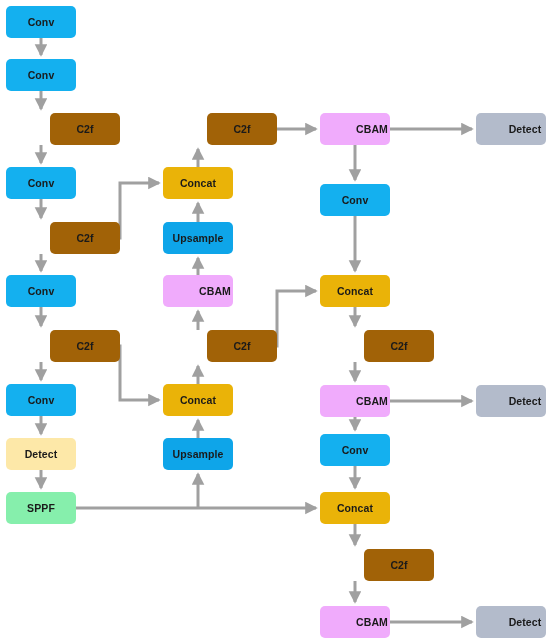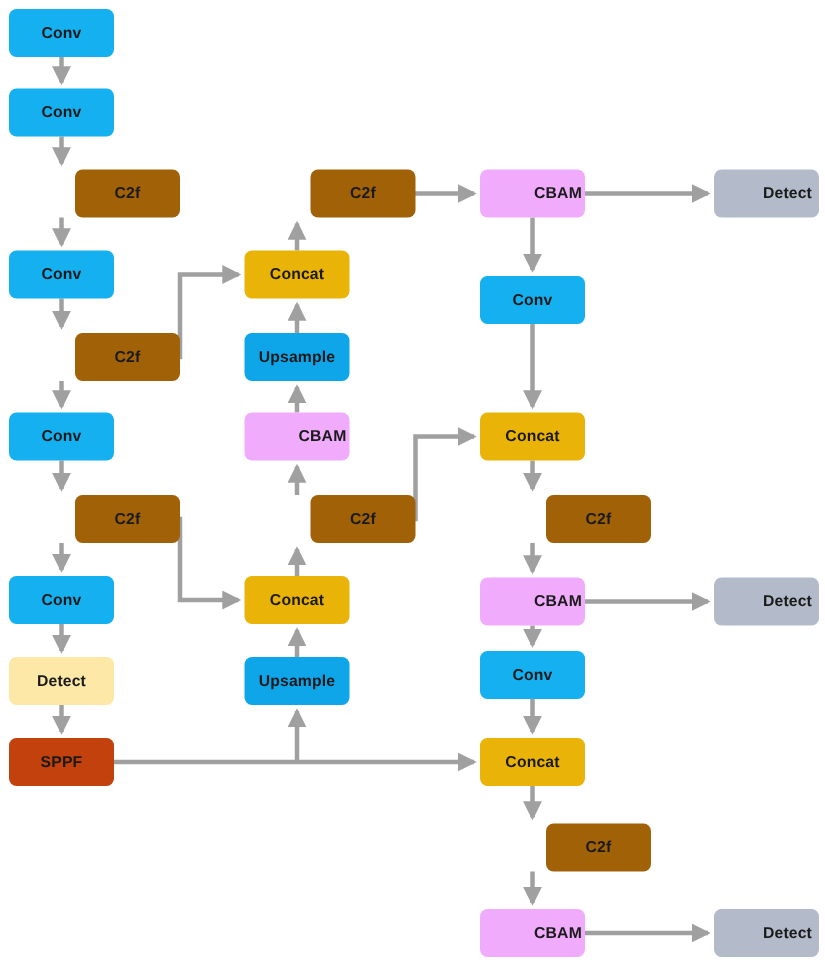--- a/index.html
+++ b/index.html
@@ -32,21 +32,21 @@
     box-sizing: border-box;
     z-index: 3;
     user-select: none;
   }
   .node.conv     { background: #14b0ef; }
   .node.c2f      { background: #a16207; margin-left: 44px; }
   .node.akconv   { background: #fde8a8; }
   .node.concat   { background: #eab308; }
   .node.upsample { background: #0ea5e9; }
   .node.cbam     { background: #f0abfc; padding-left: 34px; }
-  .node.sppf     { background: #c2410c; text-align: center; }
+  .node.sppf     { background: #86efac; text-align: center; }
   .node.detect   { background: #b3bbcb; padding-left: 28px; }
 
   svg.edges {
     position: absolute;
     left: 0;
     top: 0;
     width: 550px;
     height: 643px;
     z-index: 1;
     pointer-events: none;

